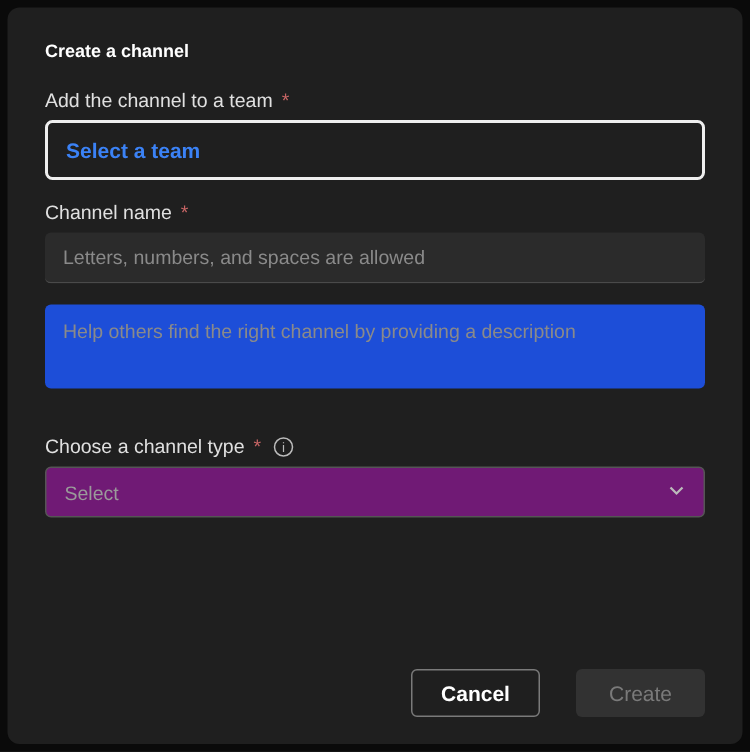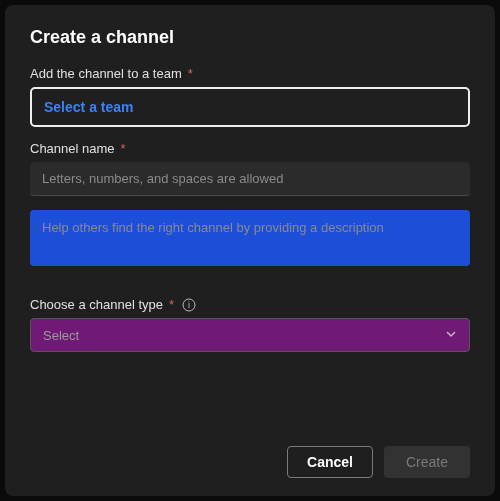--- a/index.html
+++ b/index.html
@@ -11,21 +11,21 @@
       display:flex; align-items:center; justify-content:center;
     }
     .dialog {
       width:490px; height:491px;
       background:#1f1f1f;
       border-radius:8px;
       padding:22px 25px 18px 25px;
       display:flex; flex-direction:column;
       position:relative;
     }
-    .title { font-size:18px; font-weight:700; color:#fff; margin-bottom:18px; }
+    .title { font-size:12px; font-weight:700; color:#fff; margin-bottom:18px; }
     .form { flex:1; }
     .field { margin-bottom:14px; }
     .label { font-size:13px; color:#e0e0e0; margin-bottom:6px; display:flex; align-items:flex-end; gap:4px; }
     .req { color:#c76565; margin-left:2px; }
     .info-icon { width:14px; height:14px; display:inline-flex; align-items:center; justify-content:center; margin-left:4px; }
     .info-icon svg { width:14px; height:14px; stroke:#bbb; fill:none; }
     .info-icon svg text { font-size:9px; fill:#bbb; stroke:none; }
 
     .team-btn {
       width:100%; height:40px;
@@ -62,21 +62,21 @@
       border-radius:4px;
       display:flex; align-items:center; justify-content:space-between;
       padding:0 12px; cursor:pointer;
     }
     .select-text { color:#9a9a9a; font-size:13px; }
     .chevron svg { width:12px; height:12px; stroke:#bbb; fill:none; stroke-width:1.5; }
 
     .gap { height:14px; }
 
     .footer {
-      display:flex; justify-content:flex-end; gap:11px;
+      display:flex; justify-content:flex-end; gap:24px;
       padding-top:10px;
     }
     .btn {
       height:32px; min-width:86px;
       border-radius:4px; font-size:14px; cursor:pointer;
       padding:0 16px;
     }
     .btn-secondary {
       background:#1f1f1f; border:1px solid #7a7a7a; color:#fff; font-weight:600;
     }

